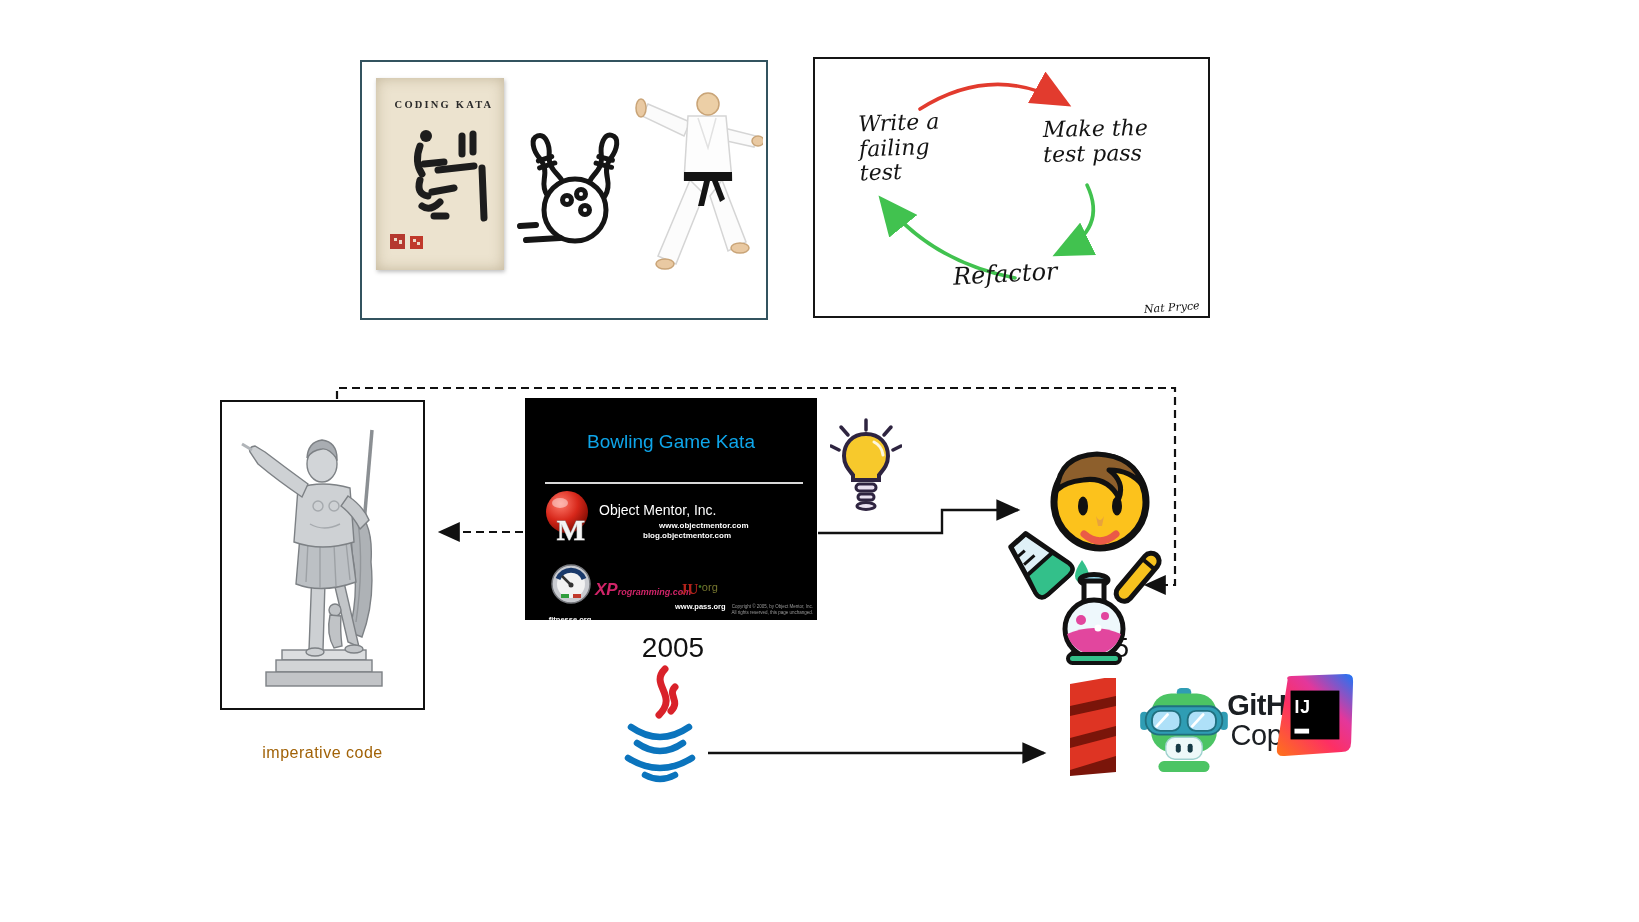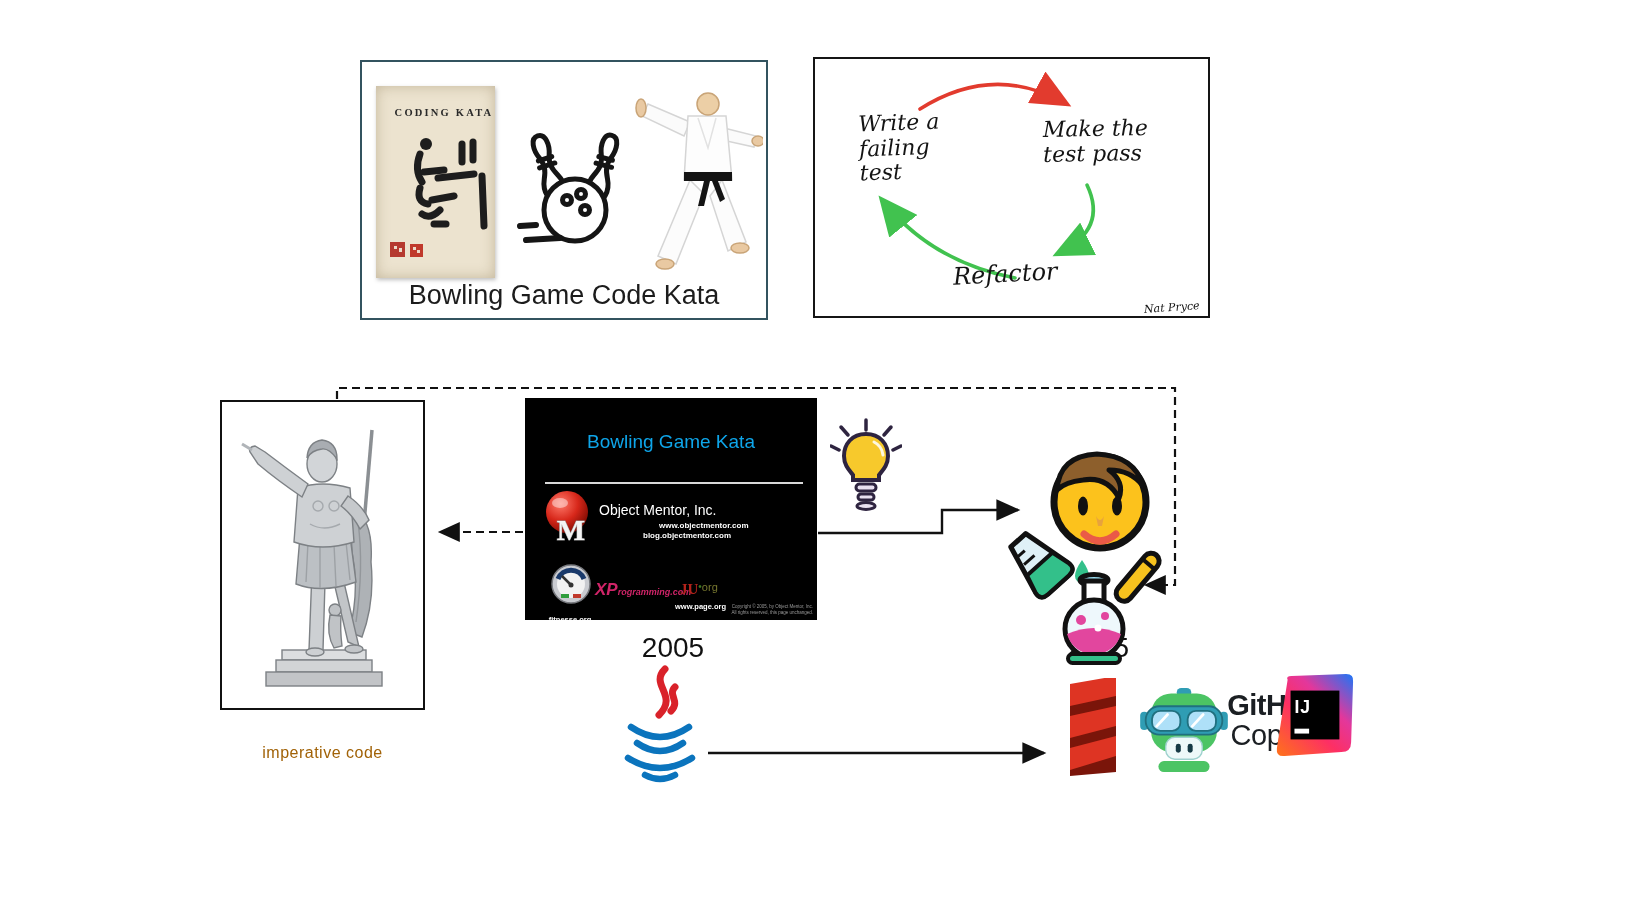--- a/index.html
+++ b/index.html
@@ -4,21 +4,21 @@
 <style>
   html,body{margin:0;padding:0;background:#ffffff;}
   .canvas{position:relative;width:1639px;height:922px;background:#ffffff;overflow:hidden;
           font-family:"Liberation Sans",sans-serif;color:#1a1a1a;}
   .abs{position:absolute;}
   .box{position:absolute;background:#fff;box-sizing:border-box;}
   
   .kata-box{left:360px;top:60px;width:408px;height:260px;border:2px solid #33535f;}
   .kata-caption{position:absolute;left:0;right:0;top:218px;text-align:center;
                 font-size:27px;color:#1c1c1c;}
-  .poster{position:absolute;left:14px;top:24px;width:119px;height:192px;background:#ece3cf;
+  .poster{position:absolute;left:14px;top:16px;width:128px;height:192px;background:#ece3cf;
           box-shadow:inset 0 0 14px rgba(120,100,60,.35), 1px 2px 4px rgba(0,0,0,.25);}
   
   .tdd-box{left:813px;top:57px;width:397px;height:261px;border:2px solid #151515;}
   .hand{position:absolute;font-family:"DejaVu Serif",serif;font-style:italic;color:#141414;
         white-space:pre-line;line-height:1.12;}
   .tdd-write{left:44px;top:52px;font-size:22px;transform:rotate(-2deg);}
   .tdd-pass{left:228px;top:58px;font-size:22px;transform:rotate(-1deg);}
   .tdd-refactor{left:138px;top:202px;font-size:24px;transform:rotate(-3deg);}
   .tdd-sign{right:8px;bottom:2px;font-size:11px;transform:rotate(-4deg);}
   
@@ -147,21 +147,20 @@
       <circle cx="80" cy="20" r="11" fill="#ecCFa6" stroke="#c9a477" stroke-width="1.5"></circle>
       <path d="M69,16 Q80,4 91,16 Q86,10 80,10 Q74,10 69,16 Z" fill="#cbb98f"></path>
 
       <g fill="#141414">
         <rect x="56" y="88" width="48" height="9"></rect>
         <path d="M76,97 L70,122 L76,122 L82,97 Z"></path>
         <path d="M84,97 L92,118 L97,115 L90,97 Z"></path>
       </g>
     </svg>
 
-    <div class="kata-caption">Bowling Game Code Kata</div>
   </div>
 
   <div class="box tdd-box">
     <svg class="abs" style="left:0;top:0;" width="393" height="257" viewBox="0 0 393 257">
       <defs>
         <marker id="mk-red" markerWidth="12" markerHeight="10" refX="9" refY="5" orient="auto">
           <path d="M0,0 L11,5 L0,10 Z" fill="#e23b2e"></path>
         </marker>
         <marker id="mk-green" markerWidth="12" markerHeight="10" refX="9" refY="5" orient="auto">
           <path d="M0,0 L11,5 L0,10 Z" fill="#41c24f"></path>
@@ -248,21 +247,21 @@
       <line x1="20" y1="21" x2="11" y2="12" stroke="#333" stroke-width="2.5"></line>
       <circle cx="20" cy="21" r="2.5" fill="#333"></circle>
       <rect x="10" y="30" width="8" height="4" fill="#2f9d3c"></rect>
       <rect x="22" y="30" width="8" height="4" fill="#c0392b"></rect>
     </svg>
     <div class="fitnesse-label">fitnesse.org</div>
 
     <div class="xp"><b>XP</b><span>rogramming.com</span></div>
 
     <div class="junit"><span class="ju">JU</span><span class="dot">•</span><span class="org">org</span></div>
-    <div class="junit-url">www.page.org</div>
+    <div class="junit-url">www.pass.org</div>
 
     <div class="slide-copy">Copyright © 2005, by Object Mentor, Inc.
 All rights reserved, this page unchanged.</div>
   </div>
 
   <div class="year year-2005">2005</div>
   <div class="year year-2025">2025</div>
 
   <svg class="abs" style="left:830px;top:418px;" width="72" height="96" viewBox="0 0 72 96">
     <g stroke="#2e2440" stroke-width="3.5" stroke-linecap="round">

